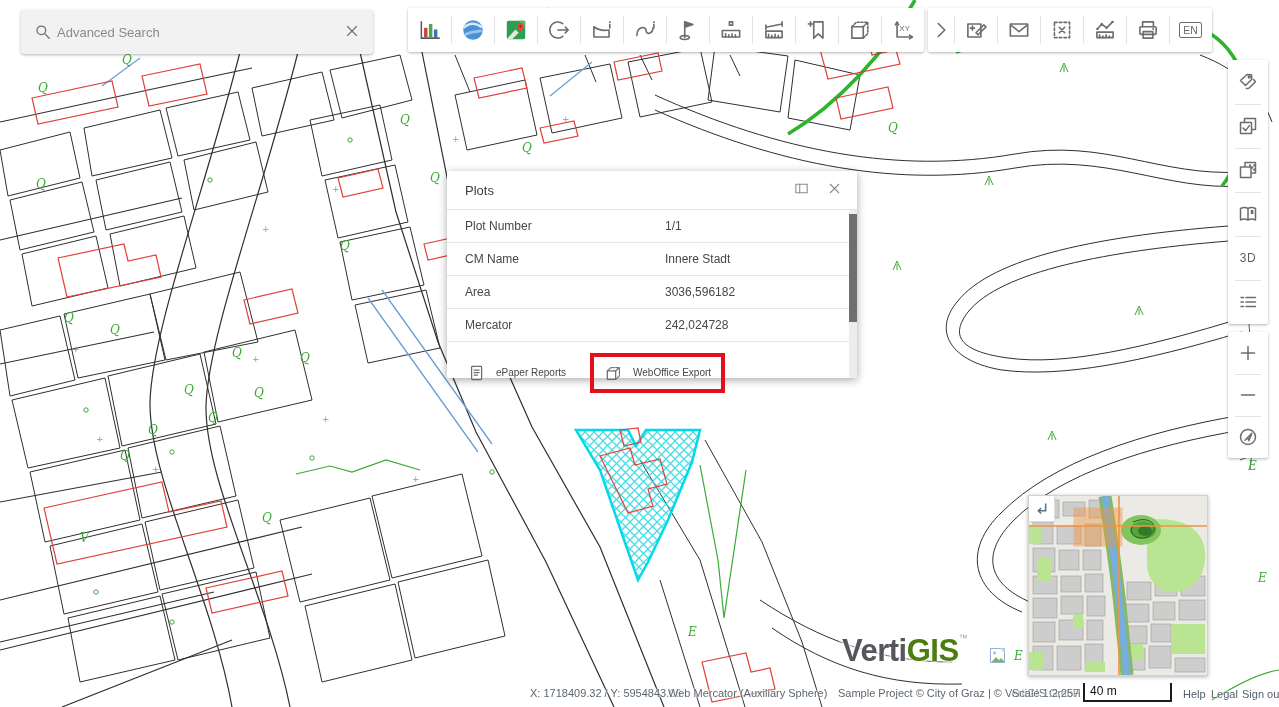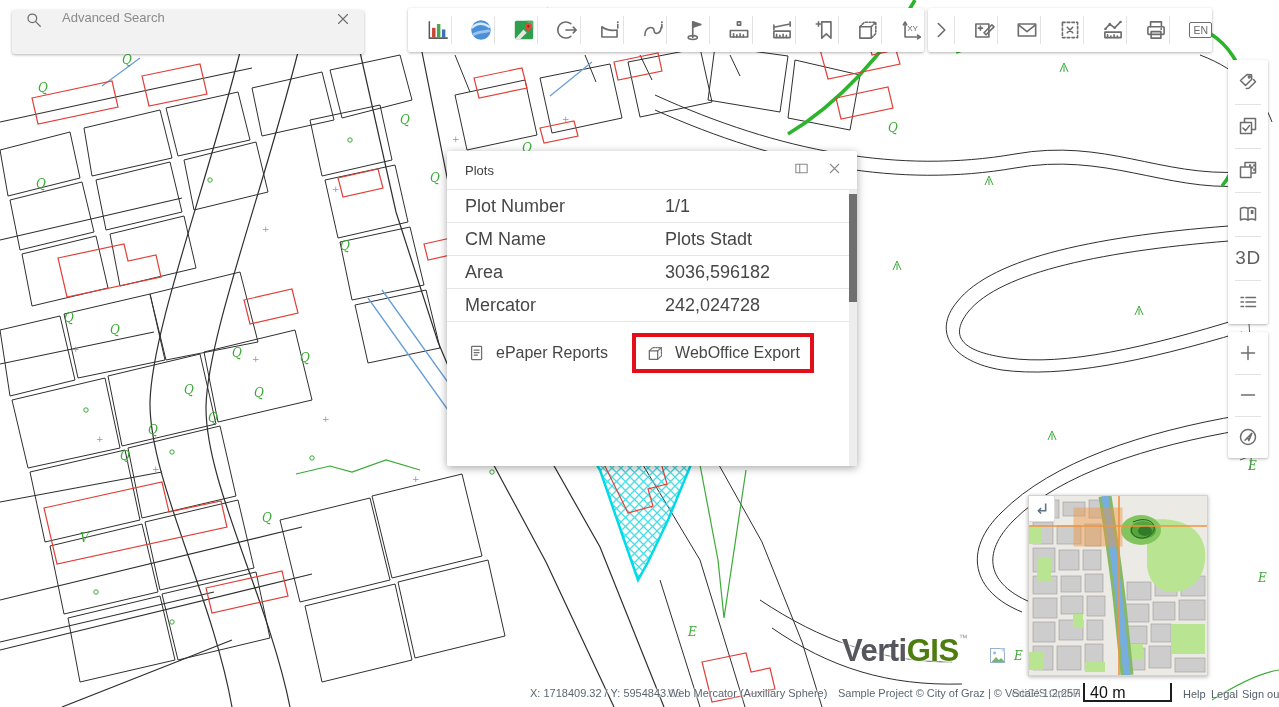--- a/index.html
+++ b/index.html
@@ -20,75 +20,75 @@
   .gc{stroke:#3aaa35;fill:none;stroke-width:1}
   .tree{stroke:#3aaa35;fill:none;stroke-width:1}
   .sel{fill:url(#hatch);stroke:#00dbe9;stroke-width:2.5}
   .m-g{fill:#3aaa35;font:italic 12px "DejaVu Serif",serif}
   .m-b{fill:#6b9fd8;font:9px "DejaVu Sans",sans-serif}
 
   
   .ic{stroke:#6d6d6d;fill:none;stroke-width:1.5;stroke-linecap:round;stroke-linejoin:round}
 
   
-  #searchbar{position:absolute;left:12px;top:10px;width:352px;height:44px;background:#f2f2f2;
-    border-radius:3px;box-shadow:0 1px 3px rgba(0,0,0,.3);display:flex;align-items:flex-start;
-    padding:0 12px;gap:18px;z-index:5}
+  #searchbar{position:absolute;left:21px;top:10px;width:352px;height:44px;background:#f2f2f2;
+    border-radius:3px;box-shadow:0 1px 3px rgba(0,0,0,.3);display:flex;align-items:center;
+    padding:0 12px;gap:4px;z-index:5}
   #searchbar input{flex:1;border:0;background:transparent;font-size:13px;color:#666;outline:none}
   #searchbar input::placeholder{color:#8a8a8a;opacity:1}
 
   
   .tbar{position:absolute;top:8px;display:flex;background:#fff;box-shadow:0 1px 3px rgba(0,0,0,.3);
     border-radius:2px;z-index:5}
-  .tbtn{width:43px;height:44px;display:flex;align-items:center;justify-content:flex-end;position:relative}
+  .tbtn{width:43px;height:44px;display:flex;align-items:center;justify-content:center;position:relative}
   .tbtn.narrow{width:26px}
   .tbtn+.tbtn:before{content:"";position:absolute;left:0;top:8px;bottom:8px;width:1px;background:#e3e3e3}
   .tbtn svg{width:26px;height:26px}
   .enbox{border:1.4px solid #6d6d6d;color:#6d6d6d;font-size:10.5px;padding:2px 3px;border-radius:2px;line-height:1}
 
   .vbar{position:absolute;left:1228px;width:40px;background:#fff;box-shadow:0 1px 3px rgba(0,0,0,.3);
     border-radius:2px;display:flex;flex-direction:column;z-index:5}
   .vbtn{width:40px;height:44px;display:flex;align-items:center;justify-content:center;position:relative}
   .vbtn+.vbtn:before{content:"";position:absolute;top:0;left:7px;right:7px;height:1px;background:#e3e3e3}
   .vbtn svg{width:24px;height:24px}
-  .t3d{font-size:19px;color:#606060;letter-spacing:.5px}
-
-  
-  #dialog{position:absolute;left:447px;top:151px;width:410px;height:315px;background:#fff;
+  .t3d{font-size:12px;color:#606060;letter-spacing:.5px}
+
+  
+  #dialog{position:absolute;left:447px;top:171px;width:410px;height:207px;background:#fff;
     box-shadow:0 2px 8px rgba(0,0,0,.35);border-radius:2px;z-index:6}
   .dhead{height:38px;display:flex;align-items:center;padding:0 14px 0 18px}
   .dtitle{font-size:13px;color:#3e3e3e;flex:1}
   .dtool{display:flex;gap:16px;align-items:center}
   .dtool svg{width:17px;height:17px}
   .drow{height:33px;display:flex;align-items:center;border-top:1px solid #e6e6e6;padding-left:18px;position:relative}
-  .dlab,.dval{font-size:18px;color:#474747}
+  .dlab,.dval{font-size:12px;color:#474747}
   .dval{position:absolute;left:218px}
   .dfoot{display:flex;align-items:center;border-top:1px solid #e6e6e6;height:62px;padding-left:12px}
-  .fbtn{display:flex;align-items:center;gap:9px;font-size:16px;color:#474747;padding:6px 8px}
+  .fbtn{display:flex;align-items:center;gap:9px;font-size:10px;color:#474747;padding:6px 8px}
   .fbtn svg{width:20px;height:20px}
   .hl{border:4px solid #e3101c;margin-left:16px;display:flex;align-items:center;padding:0 2px}
   .dscroll-track{position:absolute;right:0;top:39px;bottom:0;width:8px;background:#ededed}
   .dscroll-thumb{position:absolute;right:0;top:43px;width:8px;height:108px;background:#6f6f6f}
 
   
   #minimap{position:absolute;left:1028px;top:495px;width:180px;height:181px;background:#e9e7e2;
     border:1px solid #d4d2cd;box-shadow:0 1px 4px rgba(0,0,0,.3);z-index:5}
   #mm-btn{position:absolute;left:0;top:0;width:26px;height:26px;background:#fff;border-right:1px solid #ddd;
     border-bottom:1px solid #ddd;display:flex;align-items:center;justify-content:center;z-index:2}
   .b{fill:#cdcdcd;stroke:#9e9c97;stroke-width:.6}
   .p{fill:#b9e593}
 
   
   .sb{position:absolute;top:687px;font-size:11px;color:#5c6670;white-space:nowrap;z-index:4;
     text-shadow:0 0 3px #fff,0 0 3px #fff,0 0 2px #fff}
   .sblink{position:absolute;top:688px;font-size:11px;color:#55606a;z-index:4;
     white-space:nowrap;text-shadow:0 0 3px #fff,0 0 3px #fff}
   #scalebar{position:absolute;left:1083px;top:683px;width:89px;height:19px;background:#fff;
     border-left:2px solid #1d1d1d;border-right:2px solid #1d1d1d;border-bottom:2px solid #1d1d1d;
-    font-size:16px;color:#111;padding:1px 0 0 5px;z-index:4}
+    font-size:12px;color:#111;padding:1px 0 0 5px;z-index:4}
   #logo{position:absolute;left:842px;top:633px;font-size:31px;font-weight:bold;letter-spacing:-.5px;
     color:#56575c;z-index:3;text-shadow:0 0 4px #fff,0 0 4px #fff,0 0 4px #fff}
   #logo .gis{color:#4d7c0f}
   #logo .tm{font-size:9px;vertical-align:top;color:#9a9a9a;font-weight:normal}
   #imgicon{position:absolute;left:990px;top:648px;z-index:3}
 </style>
 </head>
 <body>
 
 <div id="stage">
@@ -399,21 +399,21 @@
         </button>
       </span>
     </div>
 
     <div class="drow">
       <span class="dlab">Plot Number</span>
       <span class="dval">1/1</span>
     </div>
     <div class="drow">
       <span class="dlab">CM Name</span>
-      <span class="dval">Plots Stadt</span>
+      <span class="dval">Innere Stadt</span>
     </div>
     <div class="drow">
       <span class="dlab">Area</span>
       <span class="dval">3036,596182</span>
     </div>
     <div class="drow">
       <span class="dlab">Mercator</span>
       <span class="dval">242,024728</span>
     </div>
 

